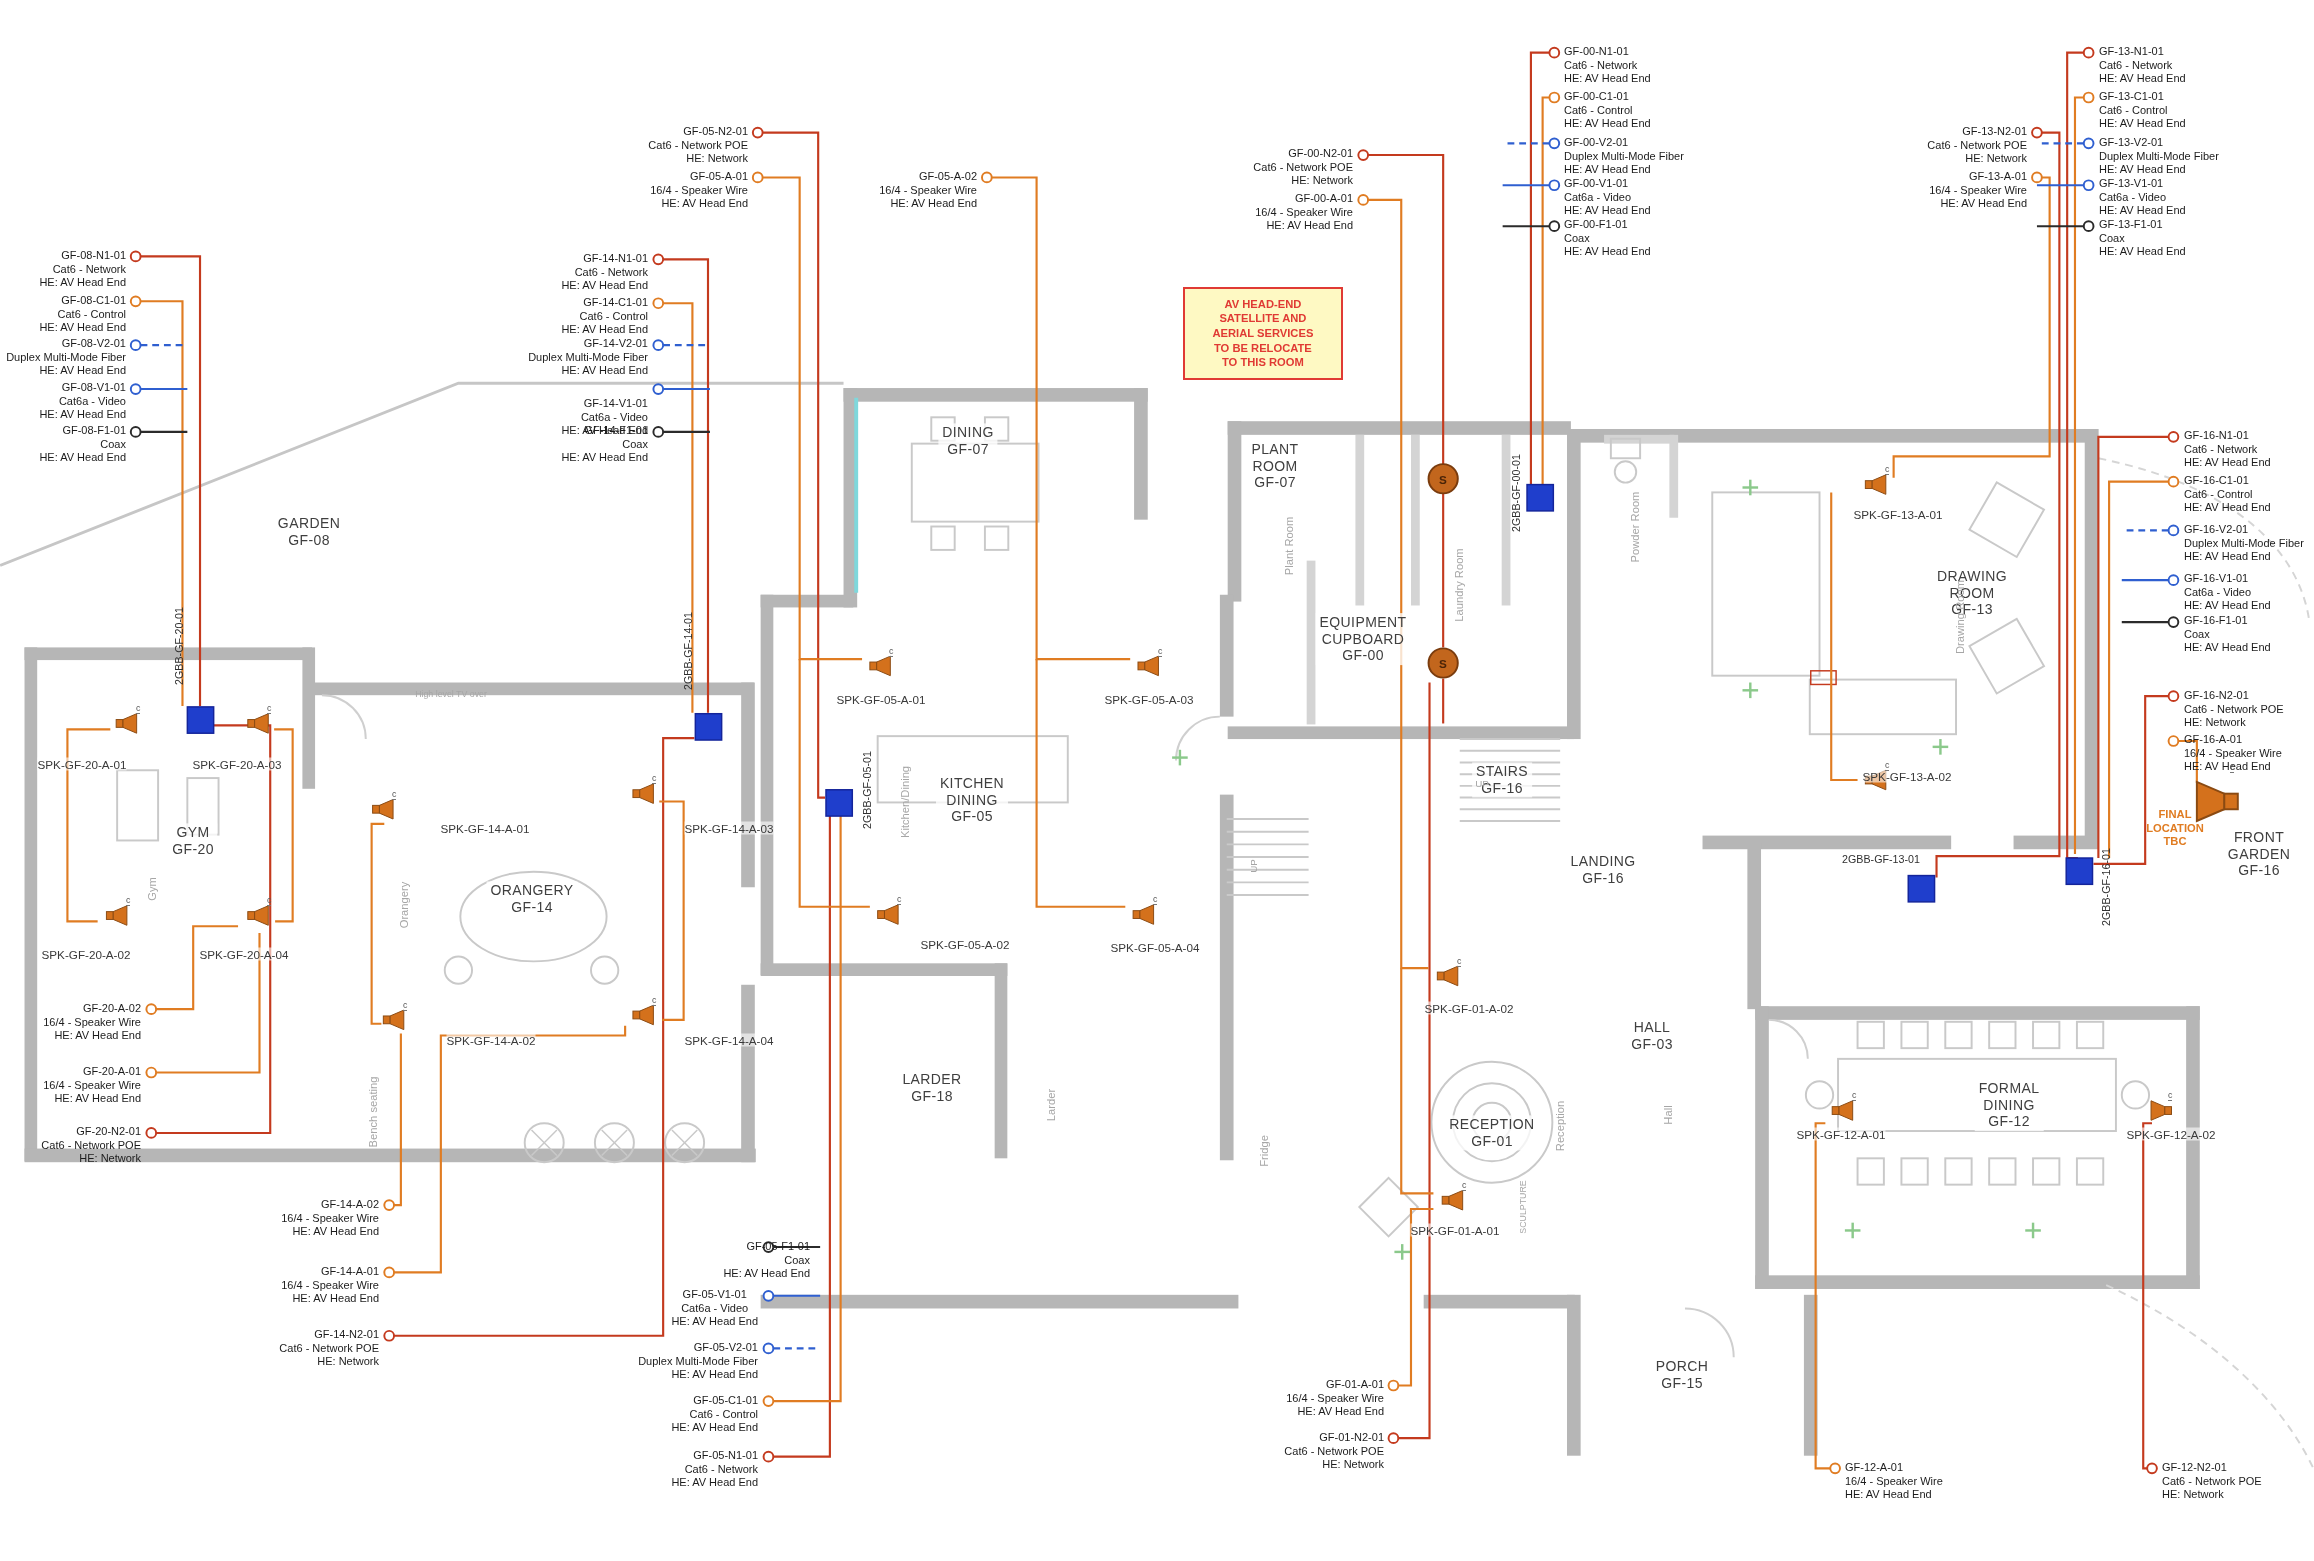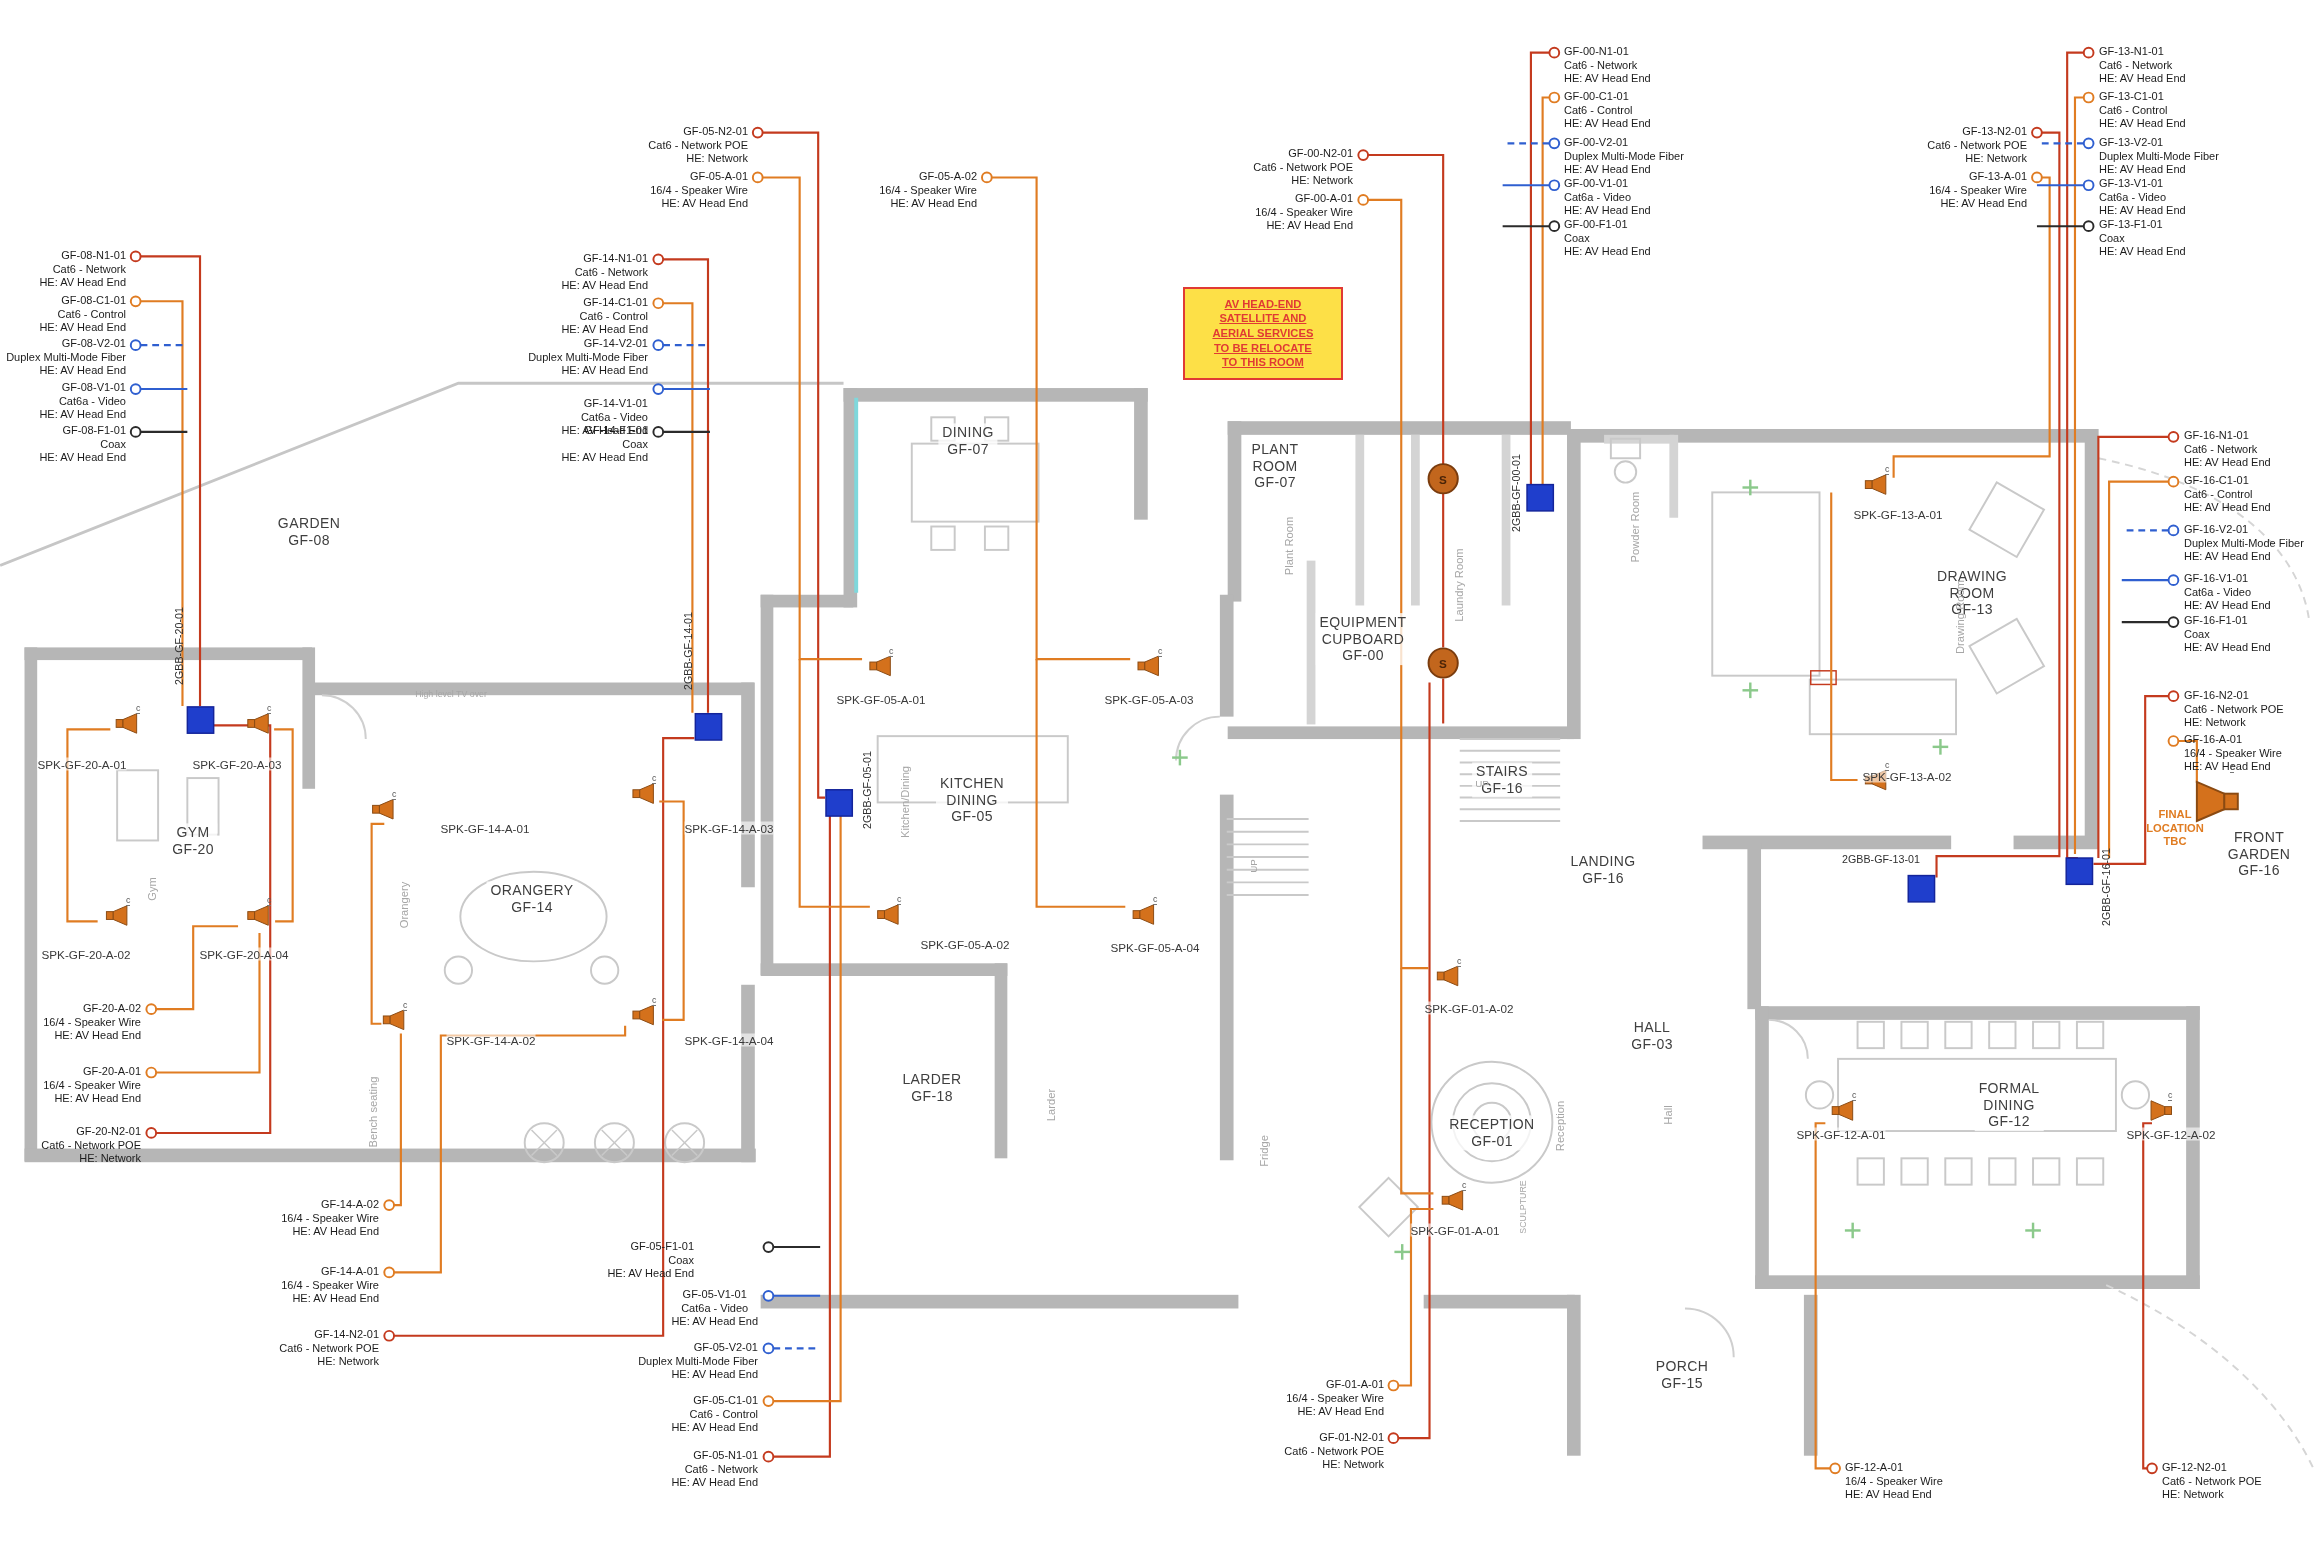--- a/index.html
+++ b/index.html
@@ -9,21 +9,21 @@
   .layer{position:absolute;left:0;top:0;width:100%;height:100%;z-index:2;pointer-events:none;}
   .callout{position:absolute;font-size:11px;line-height:13.7px;color:#1c1c1c;white-space:nowrap;}
   .room{position:absolute;transform:translate(-50%,-50%);text-align:center;color:#3f3f3f;
     font-size:14px;line-height:16.6px;letter-spacing:0.4px;background:rgba(255,255,255,.78);padding:1px 3.9px;}
   .arealabel{position:absolute;color:#a6a6a6;font-size:11.2px;white-space:nowrap;}
   .spklabel{position:absolute;transform:translate(-50%,-50%);font-size:11.7px;color:#3a3a3a;
     white-space:nowrap;background:rgba(255,255,255,.6);}
   .boxlabel{position:absolute;font-size:10.7px;color:#2f2f2f;white-space:nowrap;}
   .ctag{position:absolute;font-size:8.8px;color:#555;border-bottom:1px solid #777;line-height:8.8px;}
   .note{position:absolute;border:2px solid;text-align:center;font-size:11.2px;line-height:14.6px;
-    padding:7.8px 4.9px;font-weight:bold;background:#fde047;text-decoration:underline;}
+    padding:7.8px 4.9px;font-weight:bold;background:#fef9c3;}
   .finloc{position:absolute;text-align:center;font-size:11.2px;line-height:13.7px;font-weight:bold;}
   .slabel{position:absolute;transform:translate(-50%,-50%);font-weight:bold;font-size:11.7px;color:#4a2408;}
 </style>
 </head>
 <body>
 
 <div id="canvas">
   <svg id="plan-svg" width="2314" height="1561" viewBox="0 0 2373 1601">
       <rect x="25" y="664" width="295" height="13" fill="#b6b6b6"></rect>
       <rect x="25" y="664" width="13" height="527" fill="#b6b6b6"></rect>
@@ -534,21 +534,21 @@
       <div class="callout" style="top: 1265px; right: 1935px; text-align: right;">
         <div>GF-14-A-01</div>
         <div>16/4 - Speaker Wire</div>
         <div>HE: AV Head End</div>
       </div>
       <div class="callout" style="top: 1328px; right: 1935px; text-align: right;">
         <div>GF-14-N2-01</div>
         <div>Cat6 - Network POE</div>
         <div>HE: Network</div>
       </div>
-      <div class="callout" style="top: 1240px; right: 1620px; text-align: right;">
+      <div class="callout" style="top: 1240px; right: 1504px; text-align: right;">
         <div>GF-05-F1-01</div>
         <div>Coax</div>
         <div>HE: AV Head End</div>
       </div>
       <div class="callout" style="top: 1288px; right: 1556px; text-align: center;">
         <div>GF-05-V1-01</div>
         <div>Cat6a - Video</div>
         <div>HE: AV Head End</div>
       </div>
       <div class="callout" style="top: 1341px; right: 1556px; text-align: right;">

